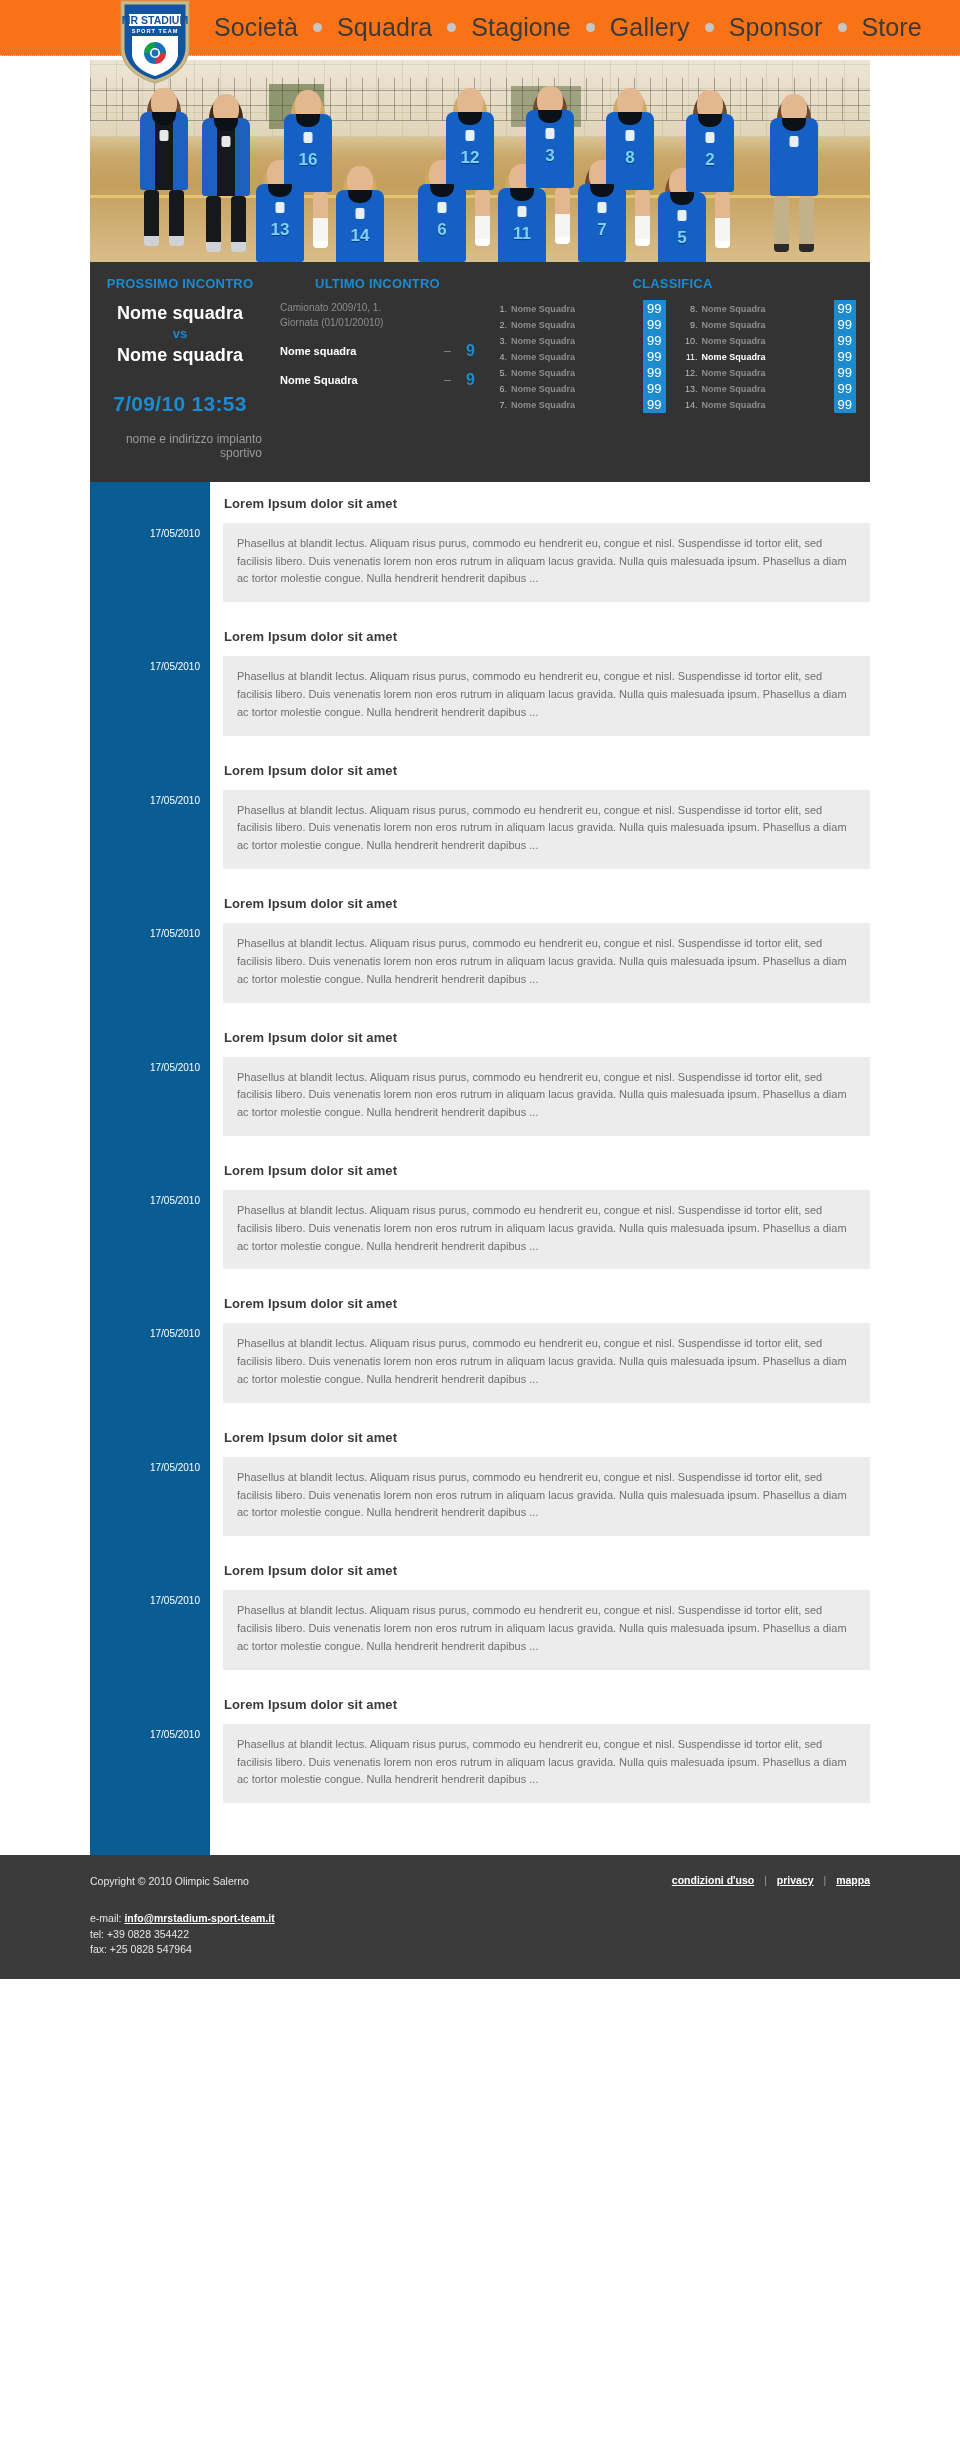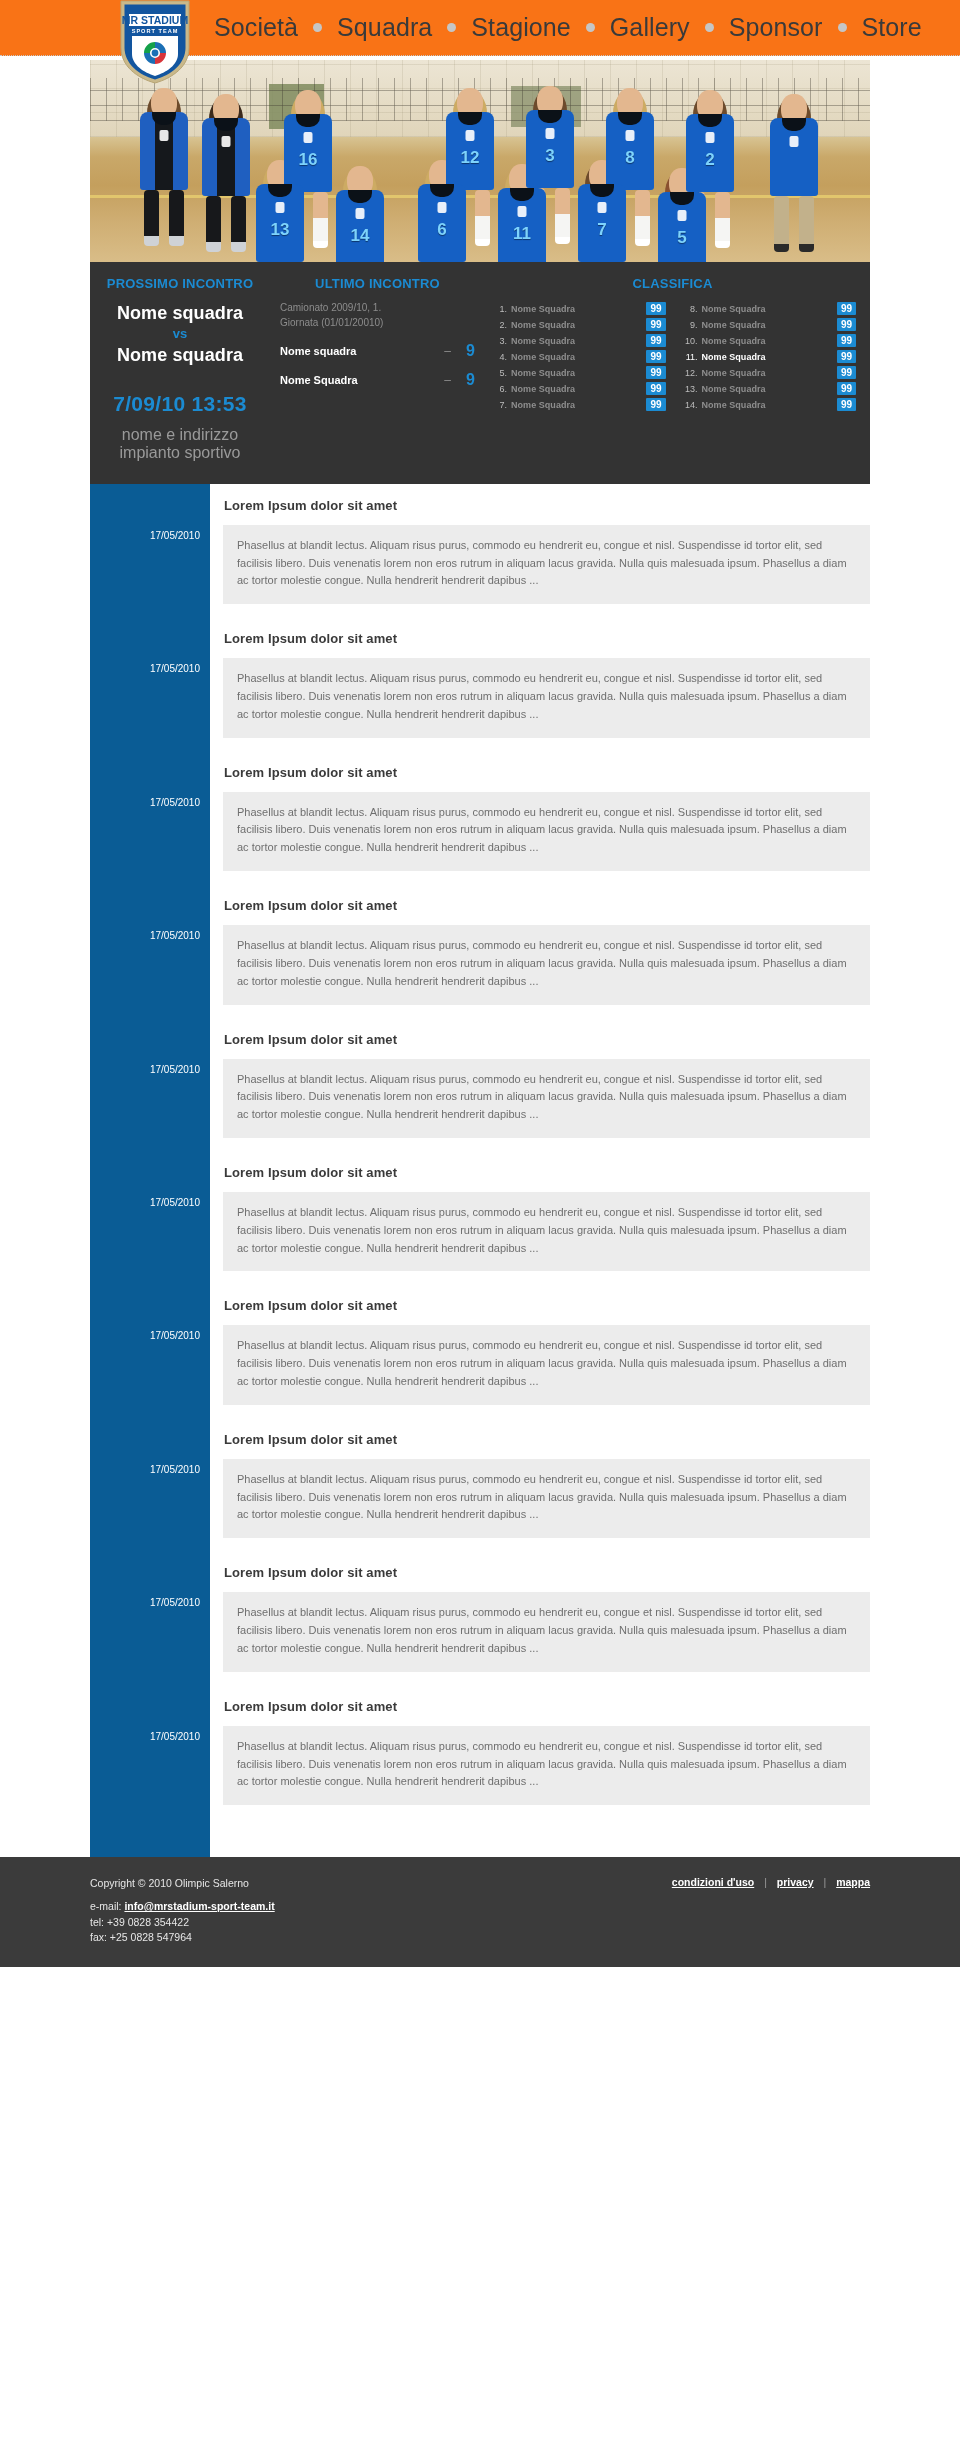--- a/index.html
+++ b/index.html
@@ -212,22 +212,22 @@
   .next-vs {
     font-size: 13px; font-weight: bold; color: #1b8bd2;
     line-height: 1.4;
   }
   .next-date {
     margin-top: 24px;
     font-size: 21px; font-weight: bold; color: #1b8bd2;
     letter-spacing: .3px;
   }
   .next-venue {
-    margin-top: 10px;
-    font-size: 16px; color: #9a9a9a;
+    margin-top: 16px;
+    font-size: 12px; color: #9a9a9a; text-align: right;
   }
 
   .last-meta {
     font-size: 10px; color: #8d8d8d; line-height: 1.45;
     margin-bottom: 12px;
   }
   .last-row {
     display: flex; align-items: center;
     margin-bottom: 11px;
   }
@@ -249,22 +249,22 @@
   .rank-pos {
     width: 18px; text-align: right; color: #bdbdbd; margin-right: 4px;
     font-weight: normal;
   }
   .rank-name {
     flex: 1; color: #8e8e8e; font-weight: bold; letter-spacing: .05px;
   }
   .rank-row.highlight .rank-pos { color: #ffffff; }
   .rank-row.highlight .rank-name { color: #ffffff; }
   .rank-pts {
-    background: #1b8bd2; color: #ffffff; font-weight: bold;
-    font-size: 10px; padding: 1px 4px; border-radius: 1px;
+    background: #1b8bd2; color: #ffffff; font-weight: normal;
+    font-size: 13px; padding: 1px 4px; border-radius: 1px;
     min-width: 18px; text-align: center;
   }
 
   
   .main {
     width: 780px; margin: 0 auto;
     display: flex;
     background: #ffffff;
   }
   .side {
@@ -305,21 +305,21 @@
     background: #3b3b3b;
     width: 960px;
     padding: 18px 0 22px 0;
     color: #e6e6e6;
   }
   .footer-inner {
     width: 780px; margin: 0 auto;
     display: flex; align-items: flex-start;
   }
   .footer-left { flex: 1; font-size: 10.5px; line-height: 1.55; }
-  .footer-copy { margin-bottom: 8px; }
+  .footer-copy { margin-bottom: 22px; }
   .footer-contact { line-height: 1.45; }
   .footer-mail {
     color: #ffffff; font-weight: bold; text-decoration: underline;
     cursor: pointer;
   }
   .footer-right {
     font-size: 10.5px; padding-top: 1px; white-space: nowrap;
   }
   .footer-link {
     color: #ffffff; font-weight: bold; text-decoration: underline;

